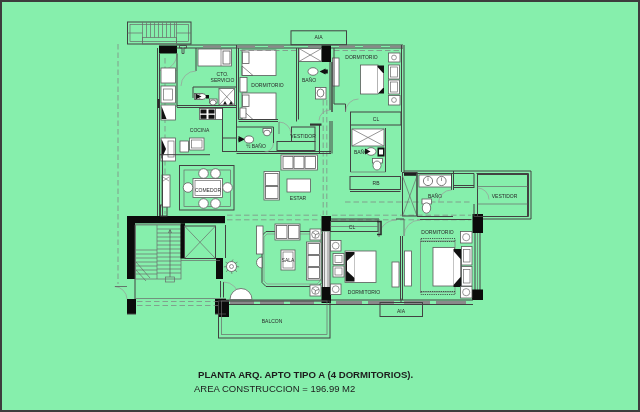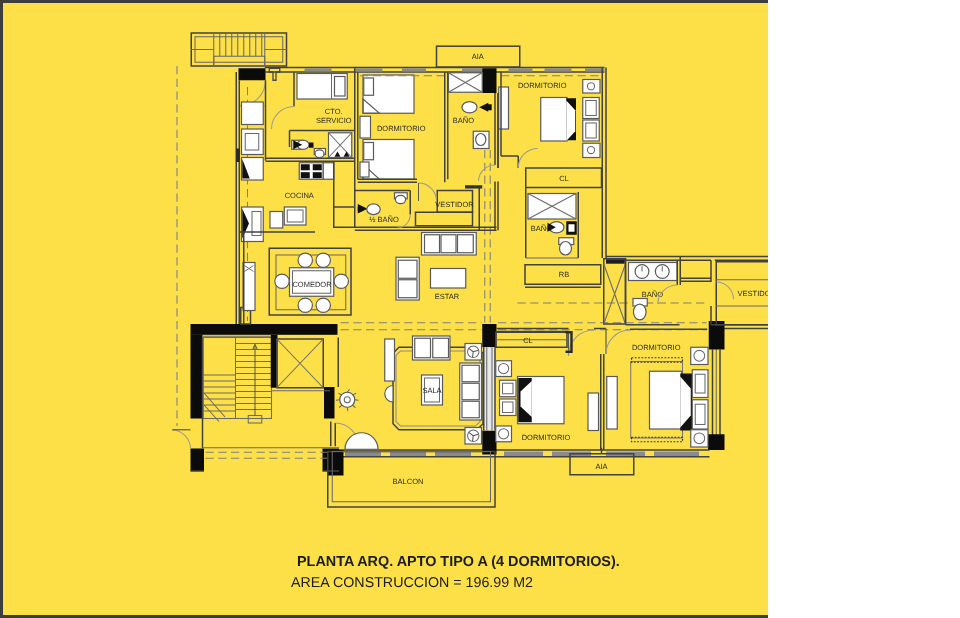--- a/index.html
+++ b/index.html
@@ -1,16 +1,16 @@
 <!DOCTYPE html>
 <html><head>
 <meta charset="utf-8">
 <style>
 html,body{margin:0;padding:0;background:#fff;}
-#page{position:relative;width:512px;height:412px;background:#fde047;font-family:"Liberation Sans", sans-serif;overflow:hidden;}
+#page{position:relative;width:640px;height:412px;background:#86efac;font-family:"Liberation Sans", sans-serif;overflow:hidden;}
 svg{position:absolute;left:0;top:0;}
 text{font-family:"Liberation Sans", sans-serif;fill:#1c1c1c;}
 .lbl{font-size:5px;letter-spacing:0px;fill:#2a2a2a;}
 .w{stroke:#424242;stroke-width:1;fill:none;}
 .wt{stroke:#6a6a6a;stroke-width:0.7;fill:none;}
 .blk{fill:#0b0b0b;stroke:none;}
 .win{fill:#8a8a8a;stroke:none;}
 .furn{stroke:#5a5a5a;stroke-width:0.8;fill:#fff;}
 .dash{stroke:#7f7f7f;stroke-width:0.7;fill:none;stroke-dasharray:5.5 3;}
 .arc{stroke:#9a9a9a;stroke-width:0.7;fill:none;}

